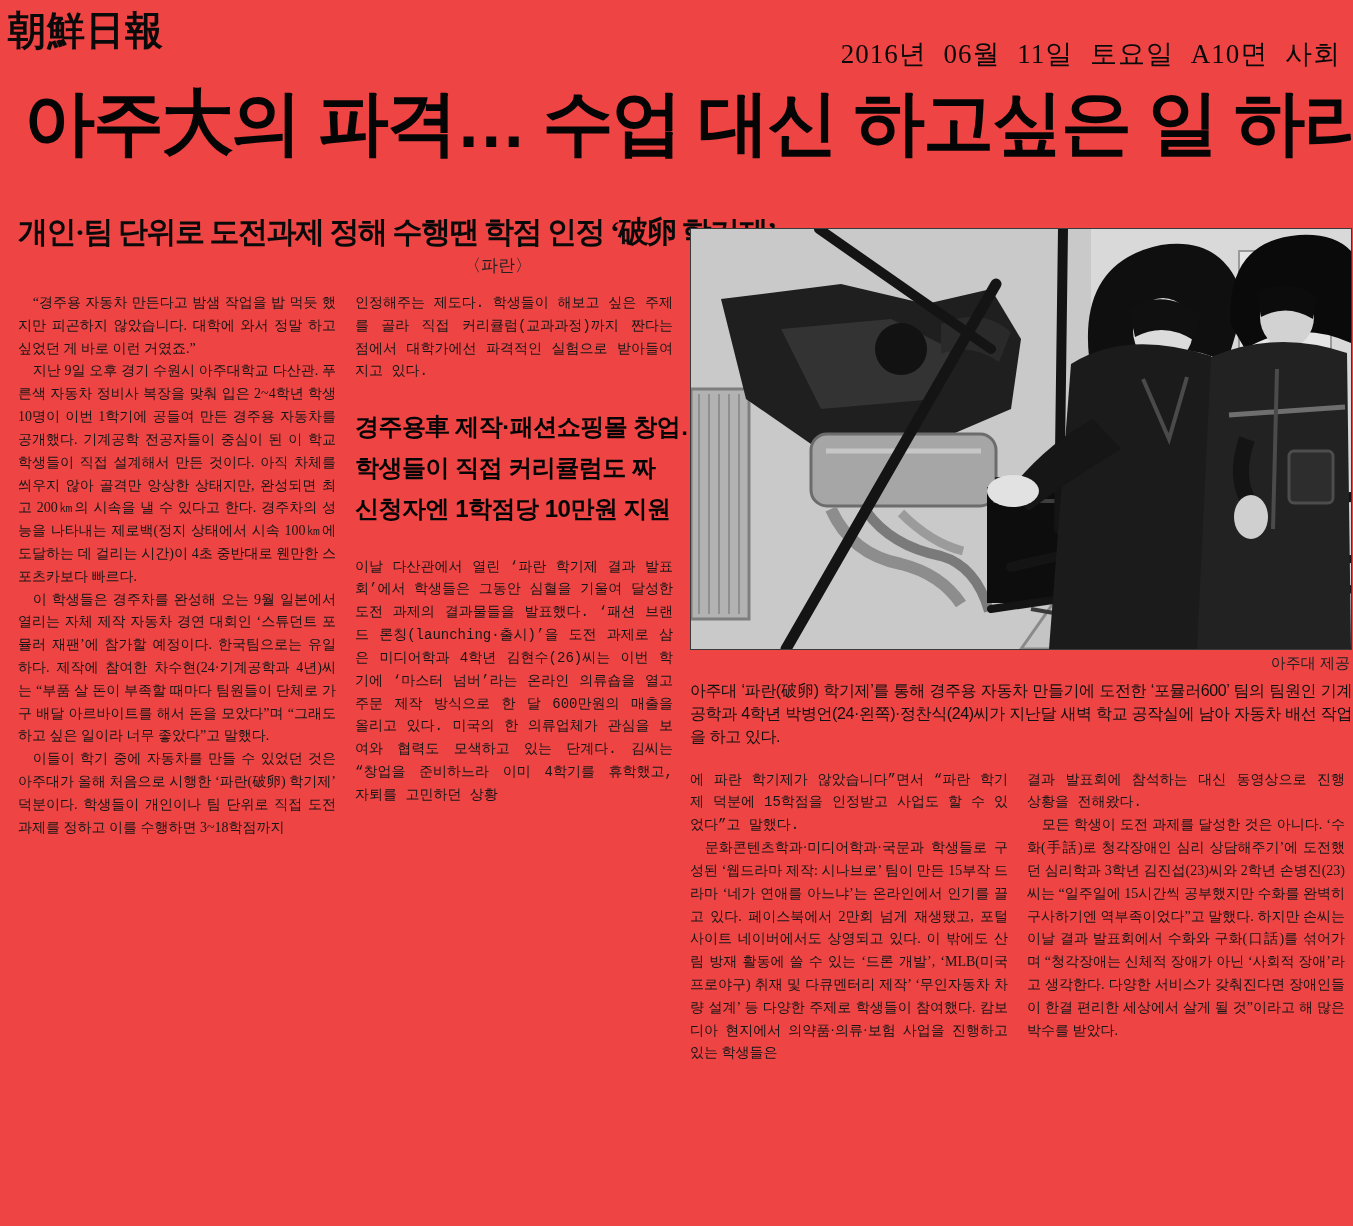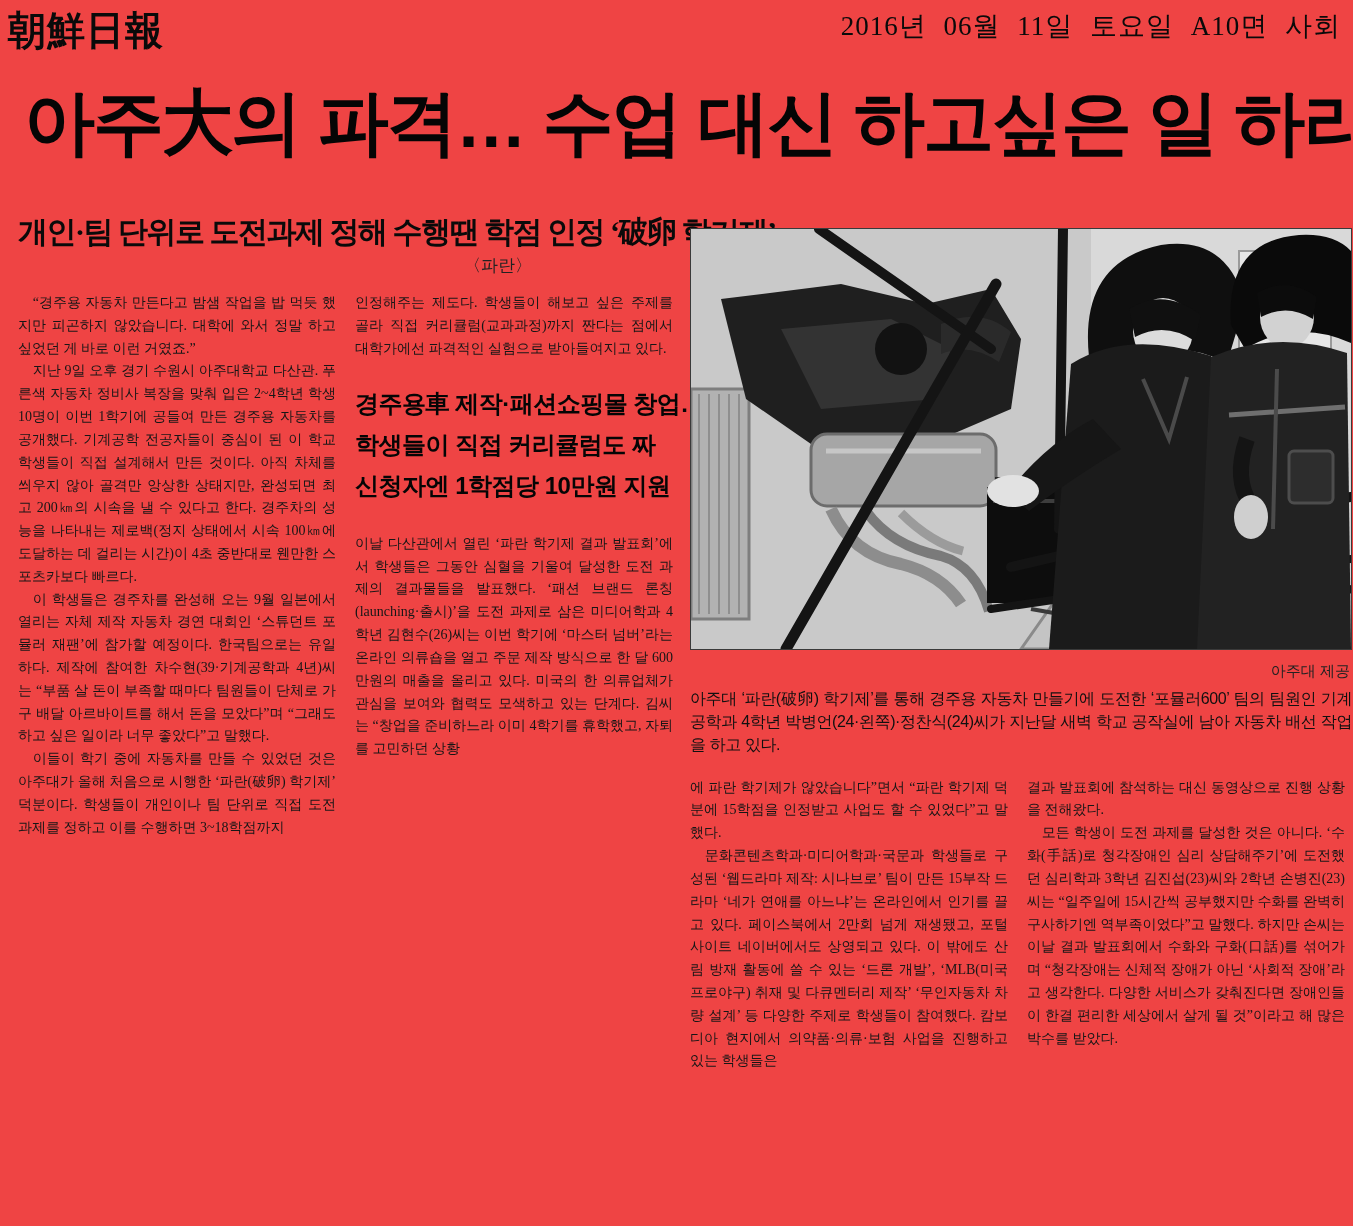--- a/index.html
+++ b/index.html
@@ -10,21 +10,21 @@
     font-family:"Liberation Serif", serif;
   }
   
   .logo {
     position:absolute; left:8px; top:4px;
     font-family:"Liberation Serif", serif;
     font-weight:700; font-size:38px; letter-spacing:1px;
     transform:scaleY(1.05); transform-origin:top left; color:#0a0a0a;
   }
   .dateline {
-    position:absolute; top:8px; right:12px;
+    position:absolute; top:36px; right:12px;
     font-size:27px; word-spacing:9px; letter-spacing:1px; color:#0a0a0a;
   }
   
   .headline {
     position:absolute; left:24px; top:76px; width:1318px;
     font-family:"Liberation Sans", sans-serif;
     font-weight:800; font-size:71px; letter-spacing:-2px;
     white-space:nowrap; color:#050505;
   }
   
@@ -36,37 +36,37 @@
   }
   .deck-note {
     font-size:17px; margin-top:1px; text-align:right; padding-right:142px; color:#222;
   }
   .cols { display:flex; gap:19px; margin-top:15px; }
   .col { width:318px; }
   .col p, .byline {
     font-size:14px; line-height:1.63; text-align:justify;
     text-indent:1.05em; color:#161616;
   }
-  .col.continuation p:first-child { text-indent:0; }
+  .col.continuation p:first-child { text-indent:0;font-family:Liberation Mono, monospace; }
   .subhead-inline {
     font-family:"Liberation Sans", sans-serif;
     font-weight:700; font-size:24px; line-height:1.7;
     letter-spacing:-0.5px; margin:24px 0 26px; color:#050505;
   }
   .subhead-inline div { white-space:nowrap; }
   
   .right-sec { position:absolute; left:690px; top:228px; width:662px; }
   .photo-frame {
     width:662px; height:422px; border:1px solid #3a3a3a;
     background:#cfcfcf; overflow:hidden;
   }
   .photo-frame svg { display:block; width:100%; height:100%; }
   .credit {
     text-align:right; font-family:"Liberation Sans", sans-serif;
-    font-size:15px; color:#222; margin:12px 2px 7px 0;
+    font-size:15px; color:#222; margin:4px 2px 7px 0;
   }
   .caption {
     font-family:"Liberation Sans", sans-serif;
     font-size:16px; line-height:1.43; letter-spacing:-0.4px;
     text-align:justify; color:#101010;
   }
   .cols-lower { margin-top:20px; }
 </style>
 </head>
 <body>
@@ -78,21 +78,21 @@
 
   <h1 class="headline">아주大의 파격… 수업 대신 하고싶은 일 하라</h1>
 
   <div class="left-sec">
     <div class="deck">개인·팀 단위로 도전과제 정해 수행땐 학점 인정 ‘破卵 학기제’</div>
     <div class="deck-note">〈파란〉</div>
     <div class="cols">
       <div class="col">
           <p>“경주용 자동차 만든다고 밤샘 작업을 밥 먹듯 했지만 피곤하지 않았습니다. 대학에 와서 정말 하고 싶었던 게 바로 이런 거였죠.”</p>
           <p>지난 9일 오후 경기 수원시 아주대학교 다산관. 푸른색 자동차 정비사 복장을 맞춰 입은 2~4학년 학생 10명이 이번 1학기에 공들여 만든 경주용 자동차를 공개했다. 기계공학 전공자들이 중심이 된 이 학교 학생들이 직접 설계해서 만든 것이다. 아직 차체를 씌우지 않아 골격만 앙상한 상태지만, 완성되면 최고 200㎞의 시속을 낼 수 있다고 한다. 경주차의 성능을 나타내는 제로백(정지 상태에서 시속 100㎞에 도달하는 데 걸리는 시간)이 4초 중반대로 웬만한 스포츠카보다 빠르다.</p>
-          <p>이 학생들은 경주차를 완성해 오는 9월 일본에서 열리는 자체 제작 자동차 경연 대회인 ‘스튜던트 포뮬러 재팬’에 참가할 예정이다. 한국팀으로는 유일하다. 제작에 참여한 차수현(39·기계공학과 4년)씨는 “부품 살 돈이 부족할 때마다 팀원들이 단체로 가구 배달 아르바이트를 해서 돈을 모았다”며 “그래도 하고 싶은 일이라 너무 좋았다”고 말했다.</p>
+          <p>이 학생들은 경주차를 완성해 오는 9월 일본에서 열리는 자체 제작 자동차 경연 대회인 ‘스튜던트 포뮬러 재팬’에 참가할 예정이다. 한국팀으로는 유일하다. 제작에 참여한 차수현(24·기계공학과 4년)씨는 “부품 살 돈이 부족할 때마다 팀원들이 단체로 가구 배달 아르바이트를 해서 돈을 모았다”며 “그래도 하고 싶은 일이라 너무 좋았다”고 말했다.</p>
           <p>이들이 학기 중에 자동차를 만들 수 있었던 것은 아주대가 올해 처음으로 시행한 ‘파란(破卵) 학기제’ 덕분이다. 학생들이 개인이나 팀 단위로 직접 도전 과제를 정하고 이를 수행하면 3~18학점까지</p>
         </div>
       <div class="col continuation">
         <div class="continuation">
             <p>인정해주는 제도다. 학생들이 해보고 싶은 주제를 골라 직접 커리큘럼(교과과정)까지 짠다는 점에서 대학가에선 파격적인 실험으로 받아들여지고 있다.</p>
           </div>
         <div class="subhead-inline">
             <div>경주용車 제작·패션쇼핑몰 창업…</div>
             <div>학생들이 직접 커리큘럼도 짜</div>
             <div>신청자엔 1학점당 10만원 지원</div>

